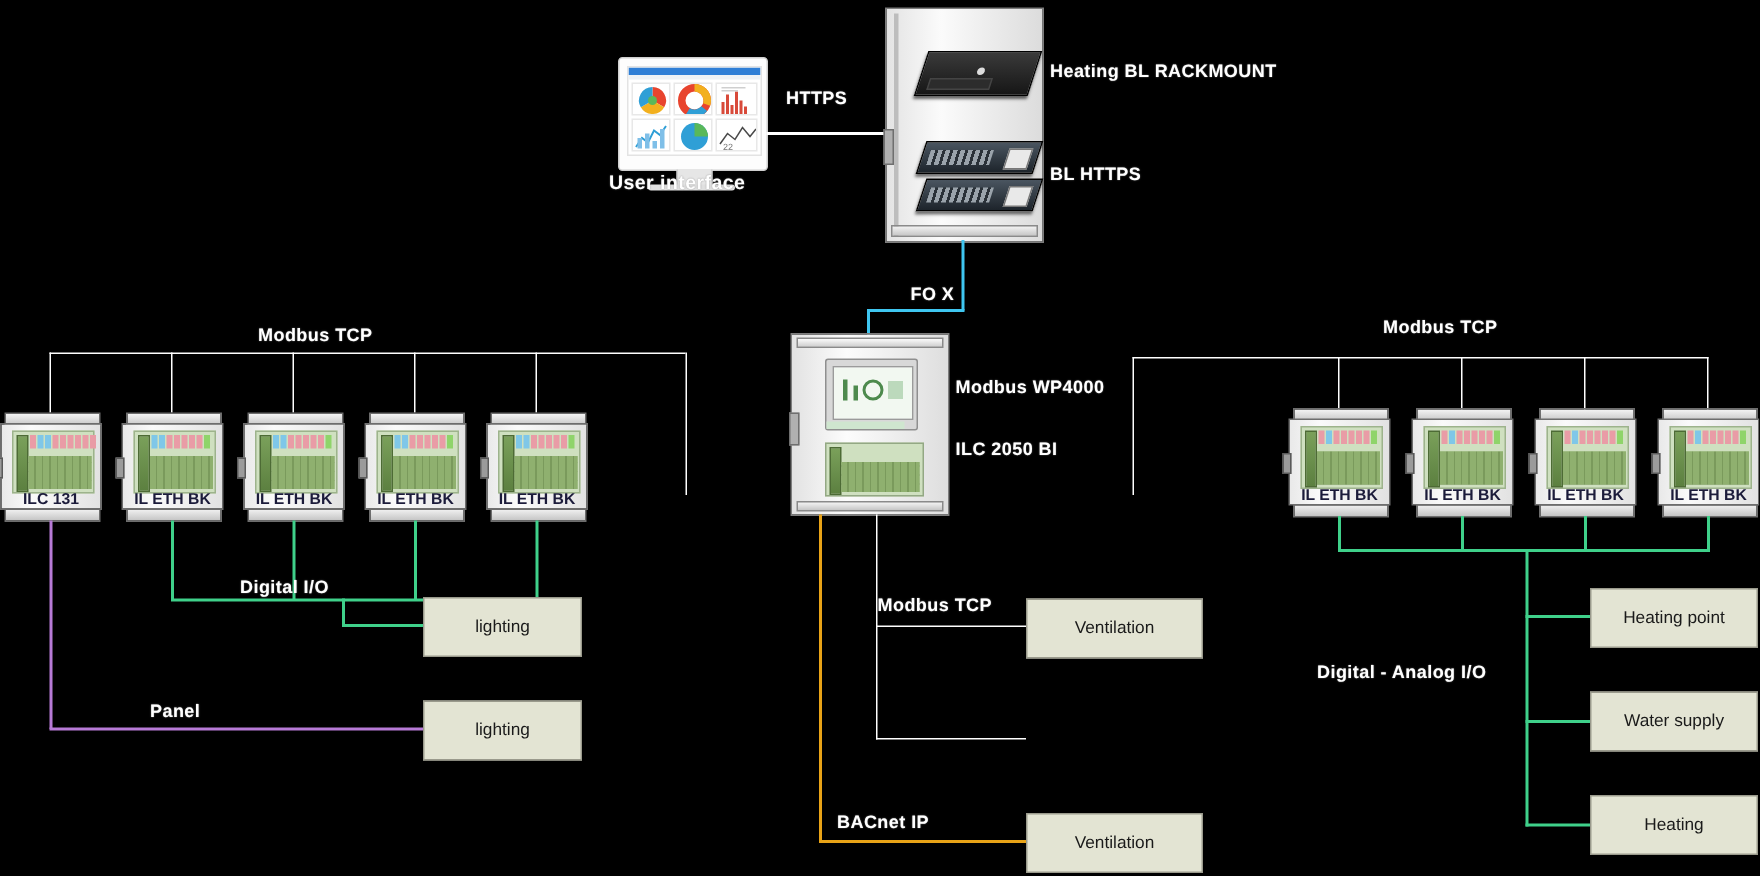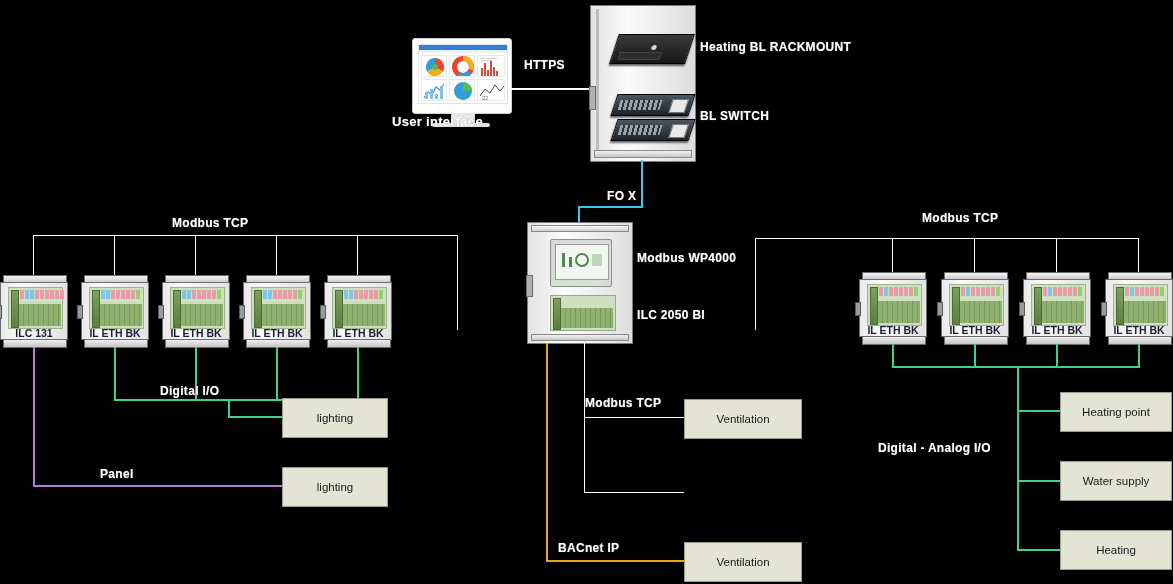--- a/index.html
+++ b/index.html
@@ -173,21 +173,21 @@
               <polyline points="2,16 7,9 12,13 17,5 22,11 26,6" fill="none" stroke="#4a4a4a" stroke-width="1"></polyline>
               <text x="4" y="20" font-size="6" fill="#777">22</text>
             </svg>
           </div>
         </div>
       </div>
       <div class="mon-stand"></div>
     </div>
     <div class="mon-base"></div>
   </div>
-  <div class="lbl b" style="left:392px;top:114px;font-size:13px;text-align:right;">User interface</div>
+  <div class="lbl b" style="left:406px;top:114px;font-size:13px;text-align:right;">User interface</div>
 
   <div class="w h" style="left:331px;top:88px;width:0px;"></div>
   <div class="w h" style="left:511px;top:88px;width:80px;height:2px;"></div>
   <div class="lbl b" style="left:524px;top:58px;">HTTPS</div>
 
   <div id="rack">
     <div class="railL"></div>
     <div class="hinge"></div>
     <div class="server">
       <div class="face"></div>
@@ -197,21 +197,21 @@
       <div class="ports"></div>
         <div class="rpanel"></div>
     </div>
     <div class="switch" style="left:23px;top:113px;">
       <div class="ports"></div>
         <div class="rpanel"></div>
     </div>
     <div class="footer"></div>
   </div>
   <div class="lbl b" style="left:700px;top:40px;">Heating BL RACKMOUNT</div>
-  <div class="lbl b" style="left:700px;top:109px;">BL SWITCH</div>
+  <div class="lbl b" style="left:700px;top:109px;">BL HTTPS</div>
 
   <div class="w v c" style="left:641px;top:160px;height:47px;width:2px;"></div>
   <div class="w h c" style="left:578px;top:206px;width:65px;height:2px;"></div>
   <div class="w v c" style="left:578px;top:206px;height:17px;width:2px;"></div>
   <div class="lbl b" style="left:607px;top:189px;">FO X</div>
 
   <div id="panel">
     <div class="topedge"></div>
     <div class="hinge"></div>
     <div class="hmi">
@@ -235,21 +235,21 @@
         <i class="t" style="background:#e99ca6"></i><i class="t" style="background:#e99ca6"></i>
         <i class="t" style="background:#e99ca6"></i><i class="t" style="background:#e99ca6"></i>
         <i class="t" style="background:#e99ca6"></i><i class="t" style="background:#e99ca6"></i>
         <i class="t" style="background:#e99ca6"></i><i class="t" style="background:#8fd46a"></i>
       </div>
       <div class="grid"></div>
     </div>
     <div class="botedge"></div>
   </div>
   <div class="lbl b" style="left:637px;top:251px;">Modbus WP4000</div>
-  <div class="lbl b" style="left:637px;top:308px;">ILC 2050 BI</div>
+  <div class="lbl b" style="left:637px;top:292px;">ILC 2050 BI</div>
 
   <div class="w h" style="left:33px;top:235px;width:424px;"></div>
   <div class="w v" style="left:457px;top:235px;height:95px;"></div>
   <div class="w v" style="left:33px;top:235px;height:40px;"></div>
   <div class="w v" style="left:114px;top:235px;height:40px;"></div>
   <div class="w v" style="left:195px;top:235px;height:40px;"></div>
   <div class="w v" style="left:276px;top:235px;height:40px;"></div>
   <div class="w v" style="left:357px;top:235px;height:40px;"></div>
   <div class="lbl b" style="left:172px;top:216px;">Modbus TCP</div>
 

